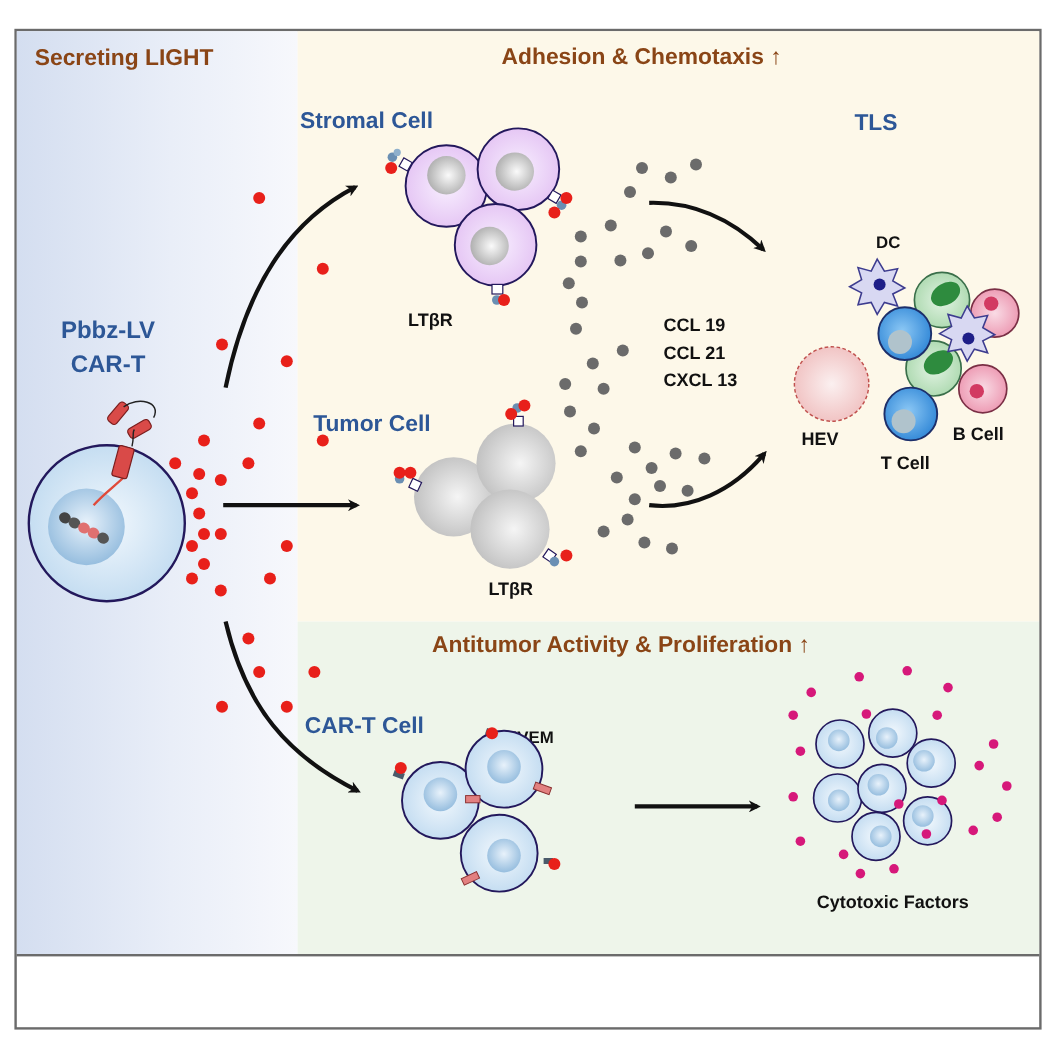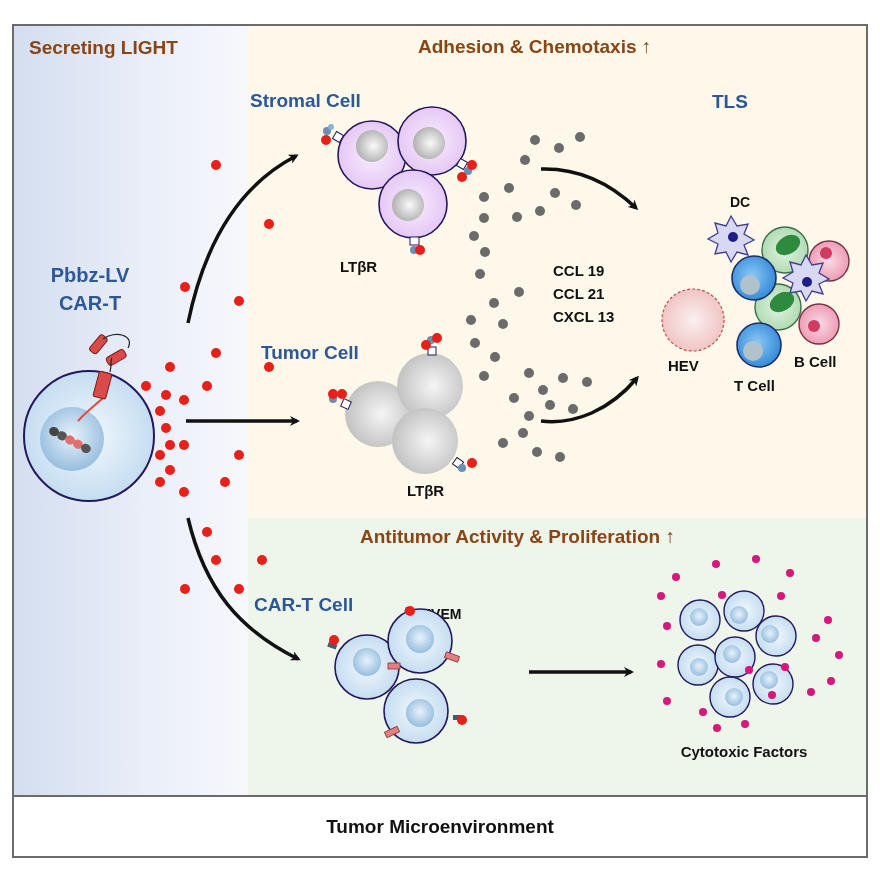--- a/index.html
+++ b/index.html
@@ -17,21 +17,20 @@
   .black{fill:#111;}
 </style>
 </head>
 <body>
 
 <div id="frame">
   <div id="panel-left"></div>
   <div id="panel-top"></div>
   <div id="panel-bottom"></div>
   <div id="divider"></div>
-  <div id="footer">Tumor Microenvironment</div>
 </div>
 
 <svg id="art" width="880" height="880" viewBox="0 0 880 880">
   <defs>
     <radialGradient id="gCarT" cx="50%" cy="50%" r="60%">
       <stop offset="0" stop-color="#f2f8fd"></stop>
         <stop offset="1" stop-color="#bcd8ef"></stop>
     </radialGradient>
     <radialGradient id="gNucBlue" cx="50%" cy="45%" r="60%">
       <stop offset="0" stop-color="#e8f2fb"></stop>

